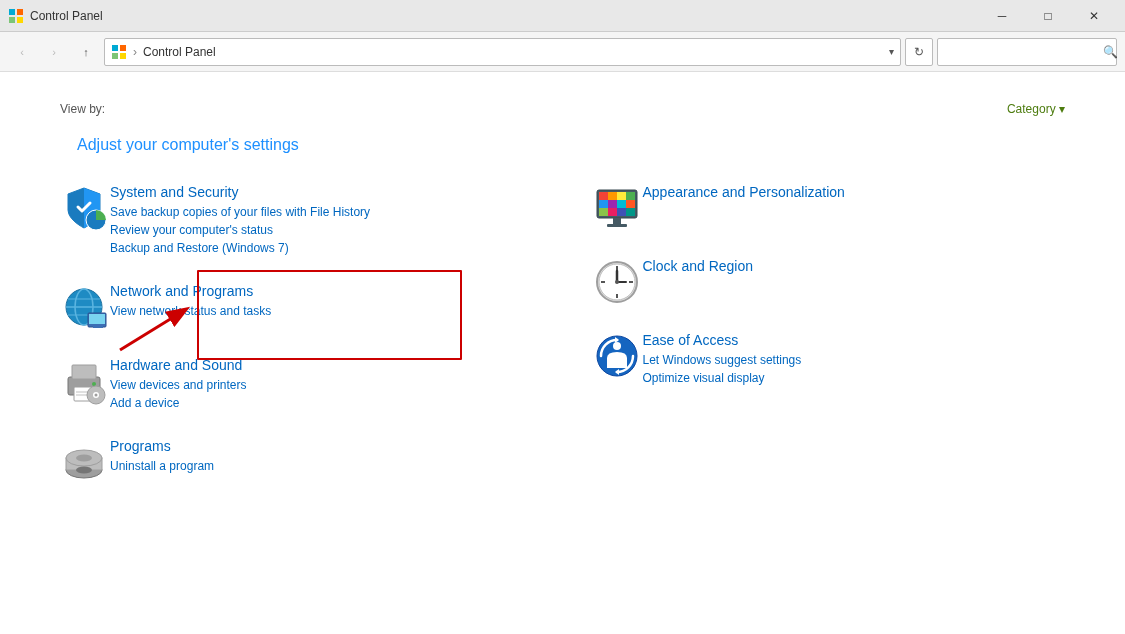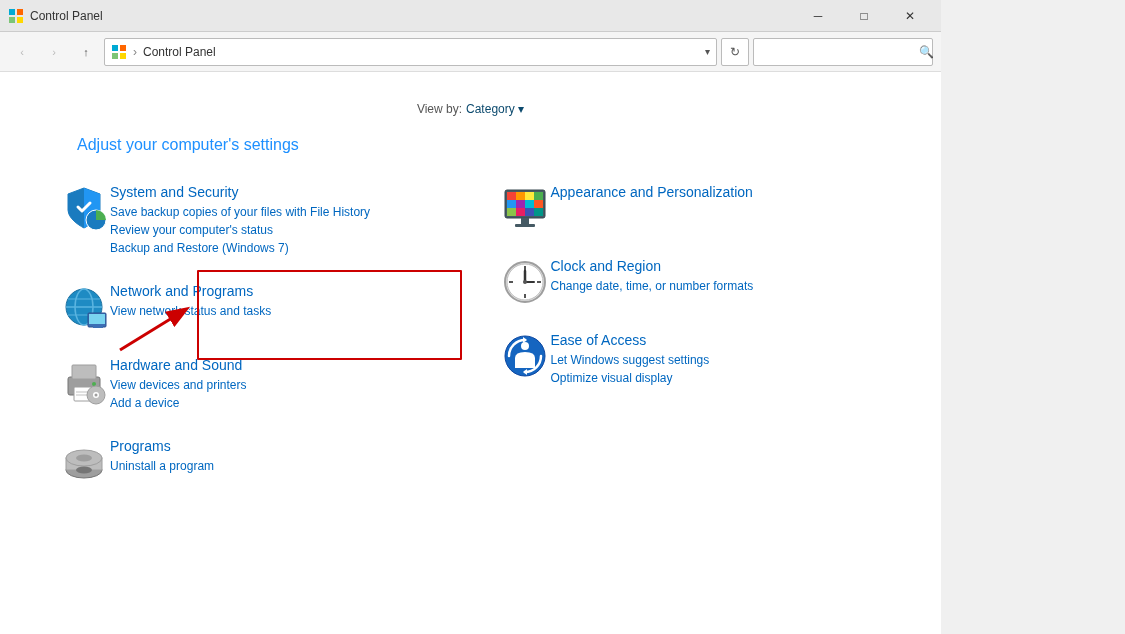--- a/index.html
+++ b/index.html
@@ -152,27 +152,27 @@
     
     .highlight-box {
       position: absolute;
       border: 2px solid #cc0000;
       pointer-events: none;
     }
 
     
     .app-wrapper {
       position: relative;
-      width: 941px;
+      width: 1125px;
       height: 634px;
     }
 
     .viewby-row {
       display: flex;
-      justify-content: center;
+      justify-content: space-between;
       align-items: center;
       margin-bottom: 20px;
       font-size: 12px;
       color: #555;
       gap: 4px;
     }
   </style>
 </head>
 <body>
 
@@ -215,21 +215,21 @@
     <button class="address-refresh">↻</button>
     <div class="search-wrapper">
       <input class="search-input" type="text" style="">
       <span class="search-icon-btn">🔍</span>
     </div>
   </div>
 
   <div class="main-content">
     <div class="viewby-row">
       <span>View by:</span>
-      <span style="color:#0c4a6e;cursor:pointer;">
+      <span style="color:#4d7c0f;cursor:pointer;">
         <span>Category</span> ▾
       </span>
     </div>
 
     <div class="page-title">Adjust your computer's settings</div>
 
     <div class="content-grid">
 
       <div>
 
@@ -362,21 +362,20 @@
               <line x1="8" y1="24" x2="12" y2="24" stroke="#555" stroke-width="2"></line>
 
               <line x1="24" y1="24" x2="24" y2="13" stroke="#333" stroke-width="2.5" stroke-linecap="round"></line>
 
               <line x1="24" y1="24" x2="33" y2="24" stroke="#333" stroke-width="2" stroke-linecap="round"></line>
               <circle cx="24" cy="24" r="2" fill="#555"></circle>
             </svg>
           </div>
           <div class="cat-text">
             <div class="cat-title">Clock and Region</div>
-            <span class="cat-link">Change date, time, or number formats</span>
           </div>
         </div>
 
         <div class="category-item">
           <div class="cat-icon">
             <svg width="48" height="48" viewBox="0 0 48 48">
 
               <circle cx="24" cy="24" r="20" fill="#1565c0" stroke="#0d47a1" stroke-width="1"></circle>
 
               <circle cx="24" cy="14" r="4" fill="white"></circle>

